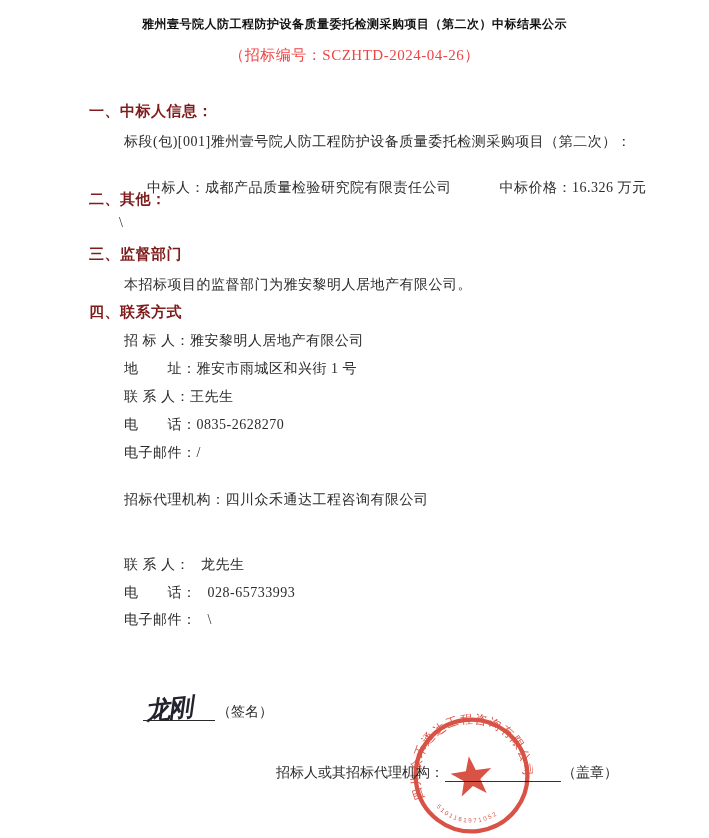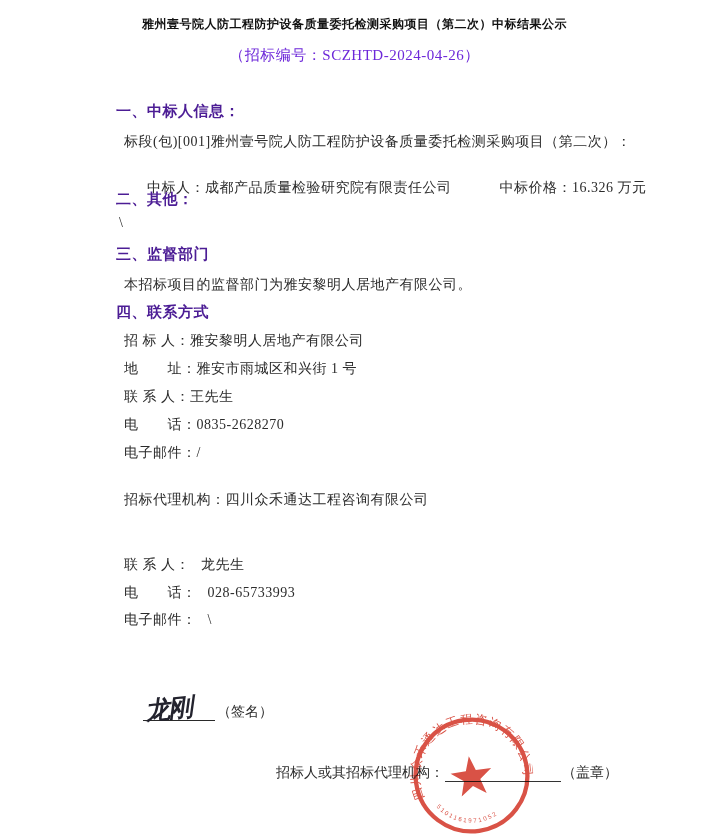--- a/index.html
+++ b/index.html
@@ -12,26 +12,26 @@
     overflow:hidden;
   }
   .abs{position:absolute;}
   .doc-title{
     top:16px;left:0;width:709px;text-align:center;
     font-size:12px;font-weight:bold;color:#111;
     letter-spacing:0.5px;
   }
   .doc-subtitle{
     top:46px;left:0;width:709px;text-align:center;
-    font-size:15px;color:#6d28d9;letter-spacing:0.5px;
+    font-size:15px;color:#ef4444;letter-spacing:0.5px;
   }
   .sec-heading{
-    left:116px;
+    left:89px;
     font-family:"Liberation Sans","DejaVu Sans",sans-serif;
-    font-size:15px;font-weight:bold;color:#4c1d95;
+    font-size:15px;font-weight:bold;color:#7f1d1d;
     letter-spacing:0.5px;
   }
   .body-line{font-size:14px;color:#2b2b2b;letter-spacing:0.5px;white-space:pre;}
   .label{white-space:pre;}
   .price-group{margin-left:48px;}
   .agency-gap{padding-left:11px;}
   .sig-row{font-size:14px;color:#2b2b2b;white-space:pre;}
   .sig-line{
     display:inline-block;min-width:72px;height:22px;
     border-bottom:1.5px solid #2a2a2a;

